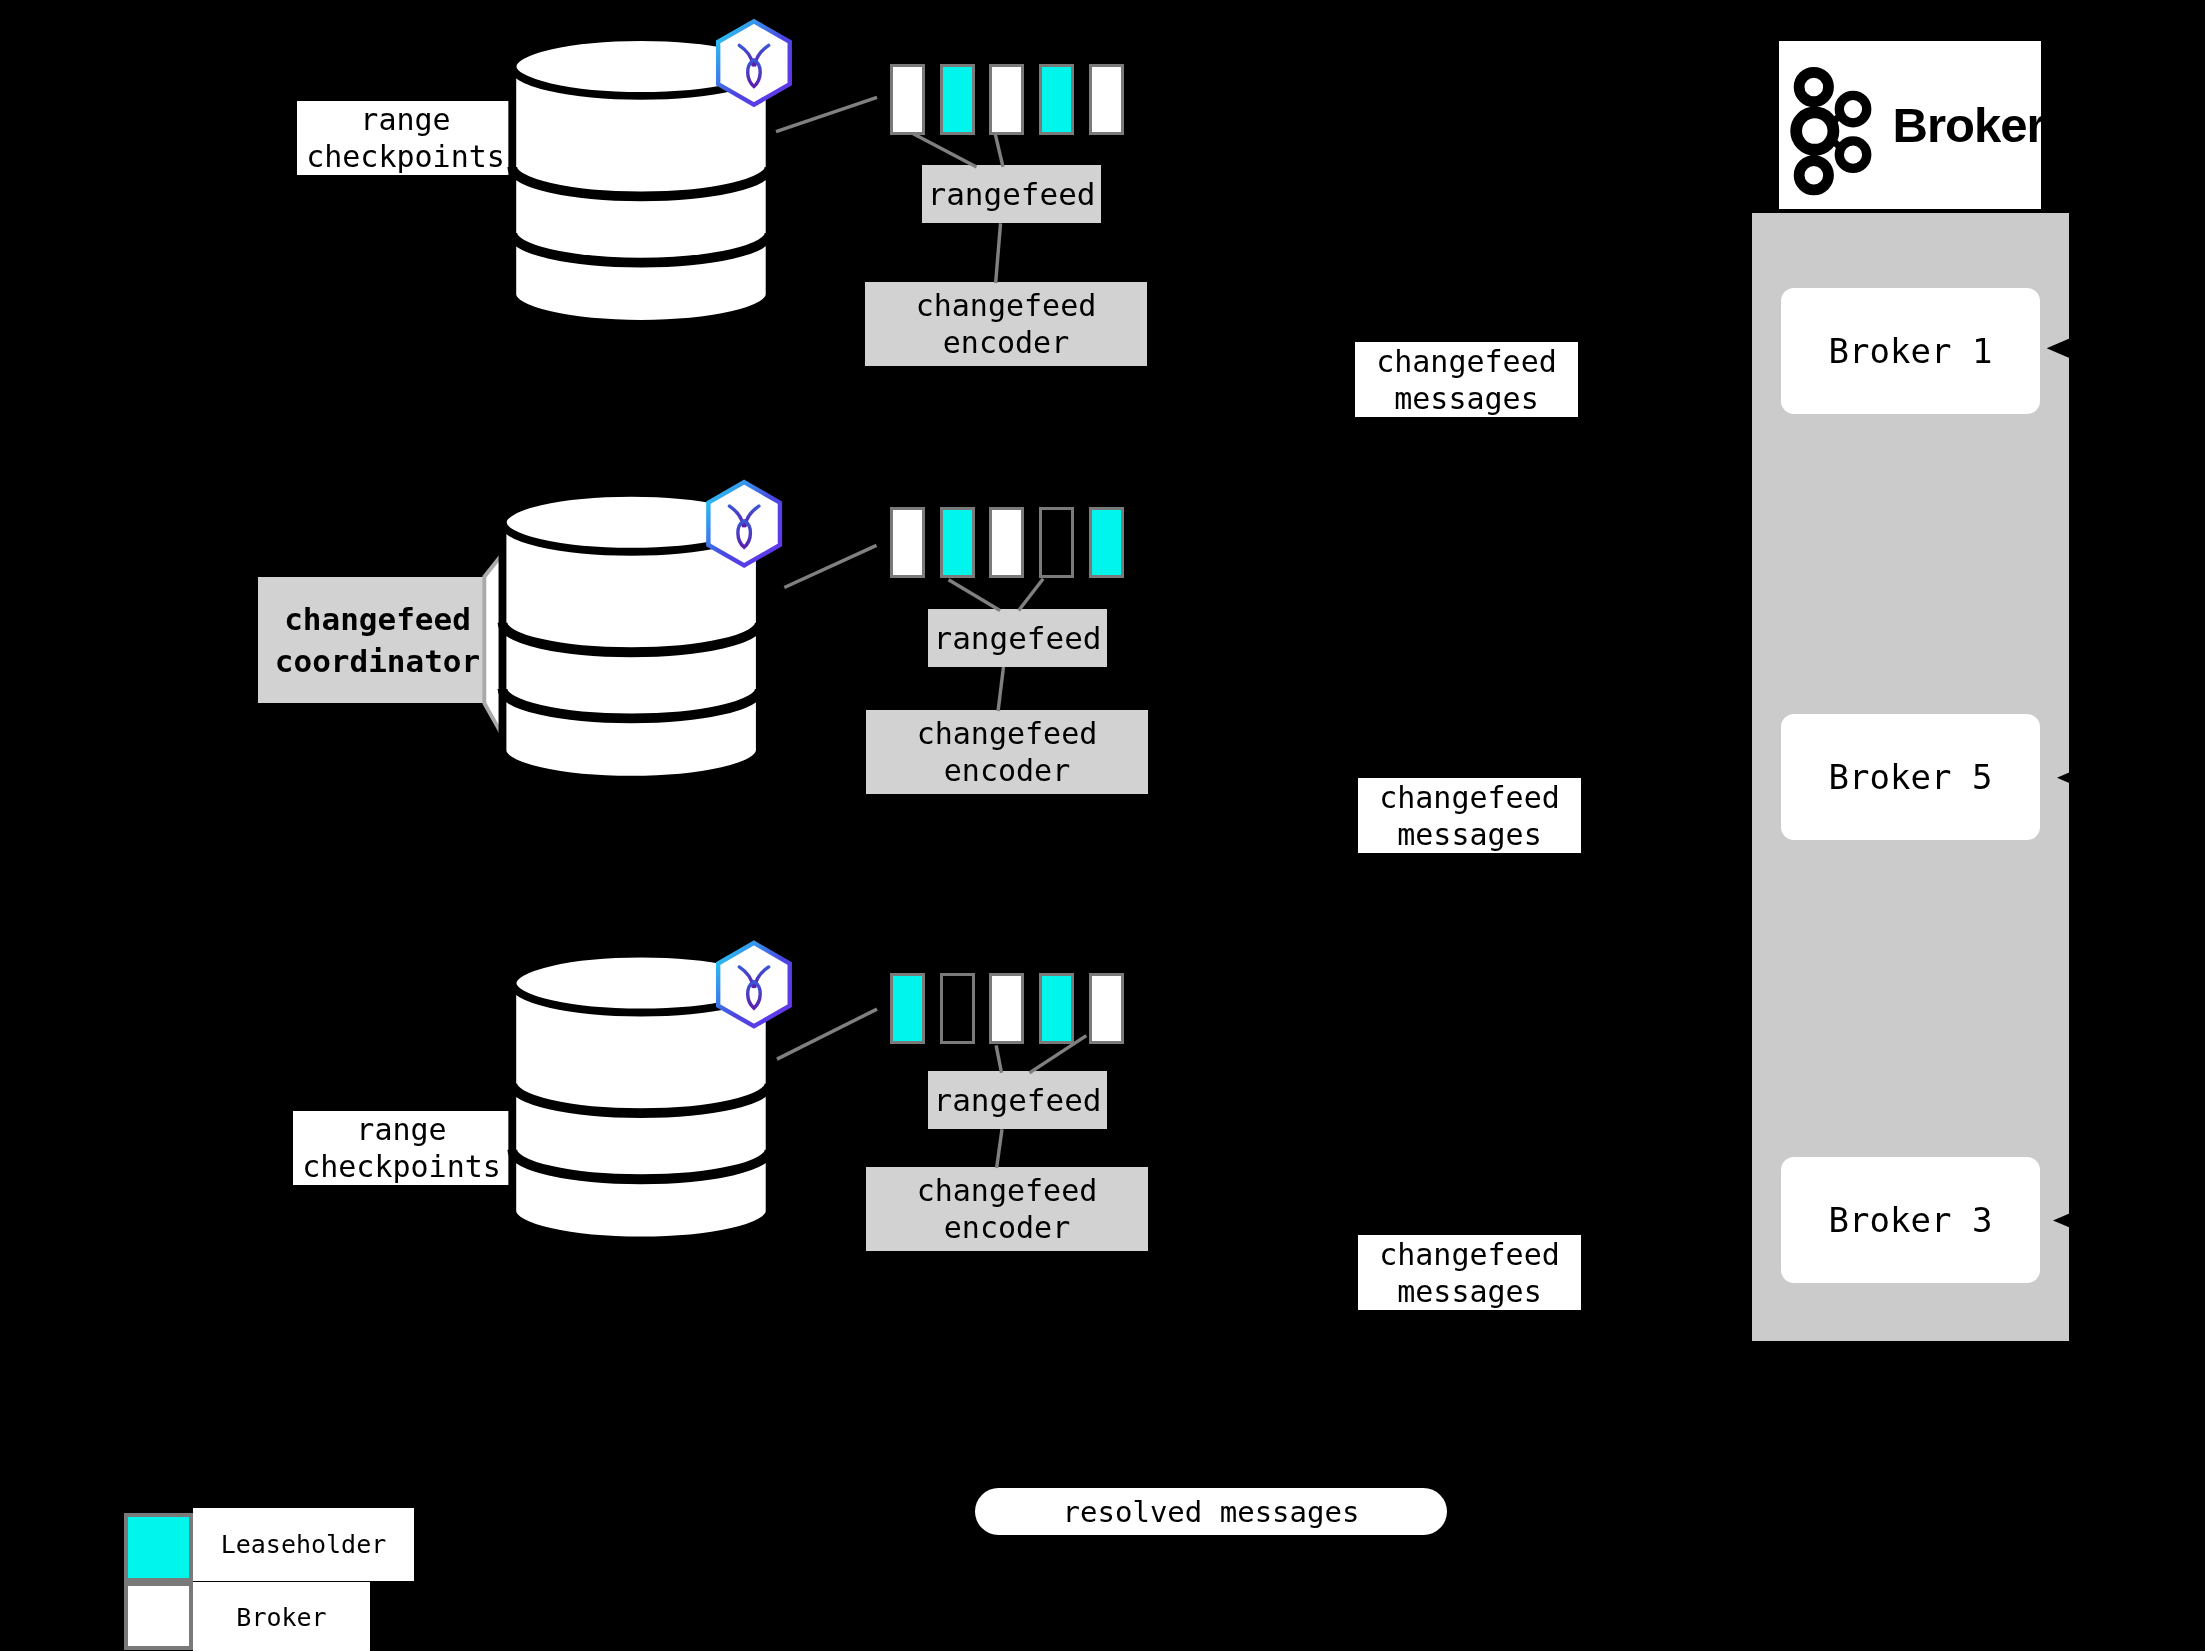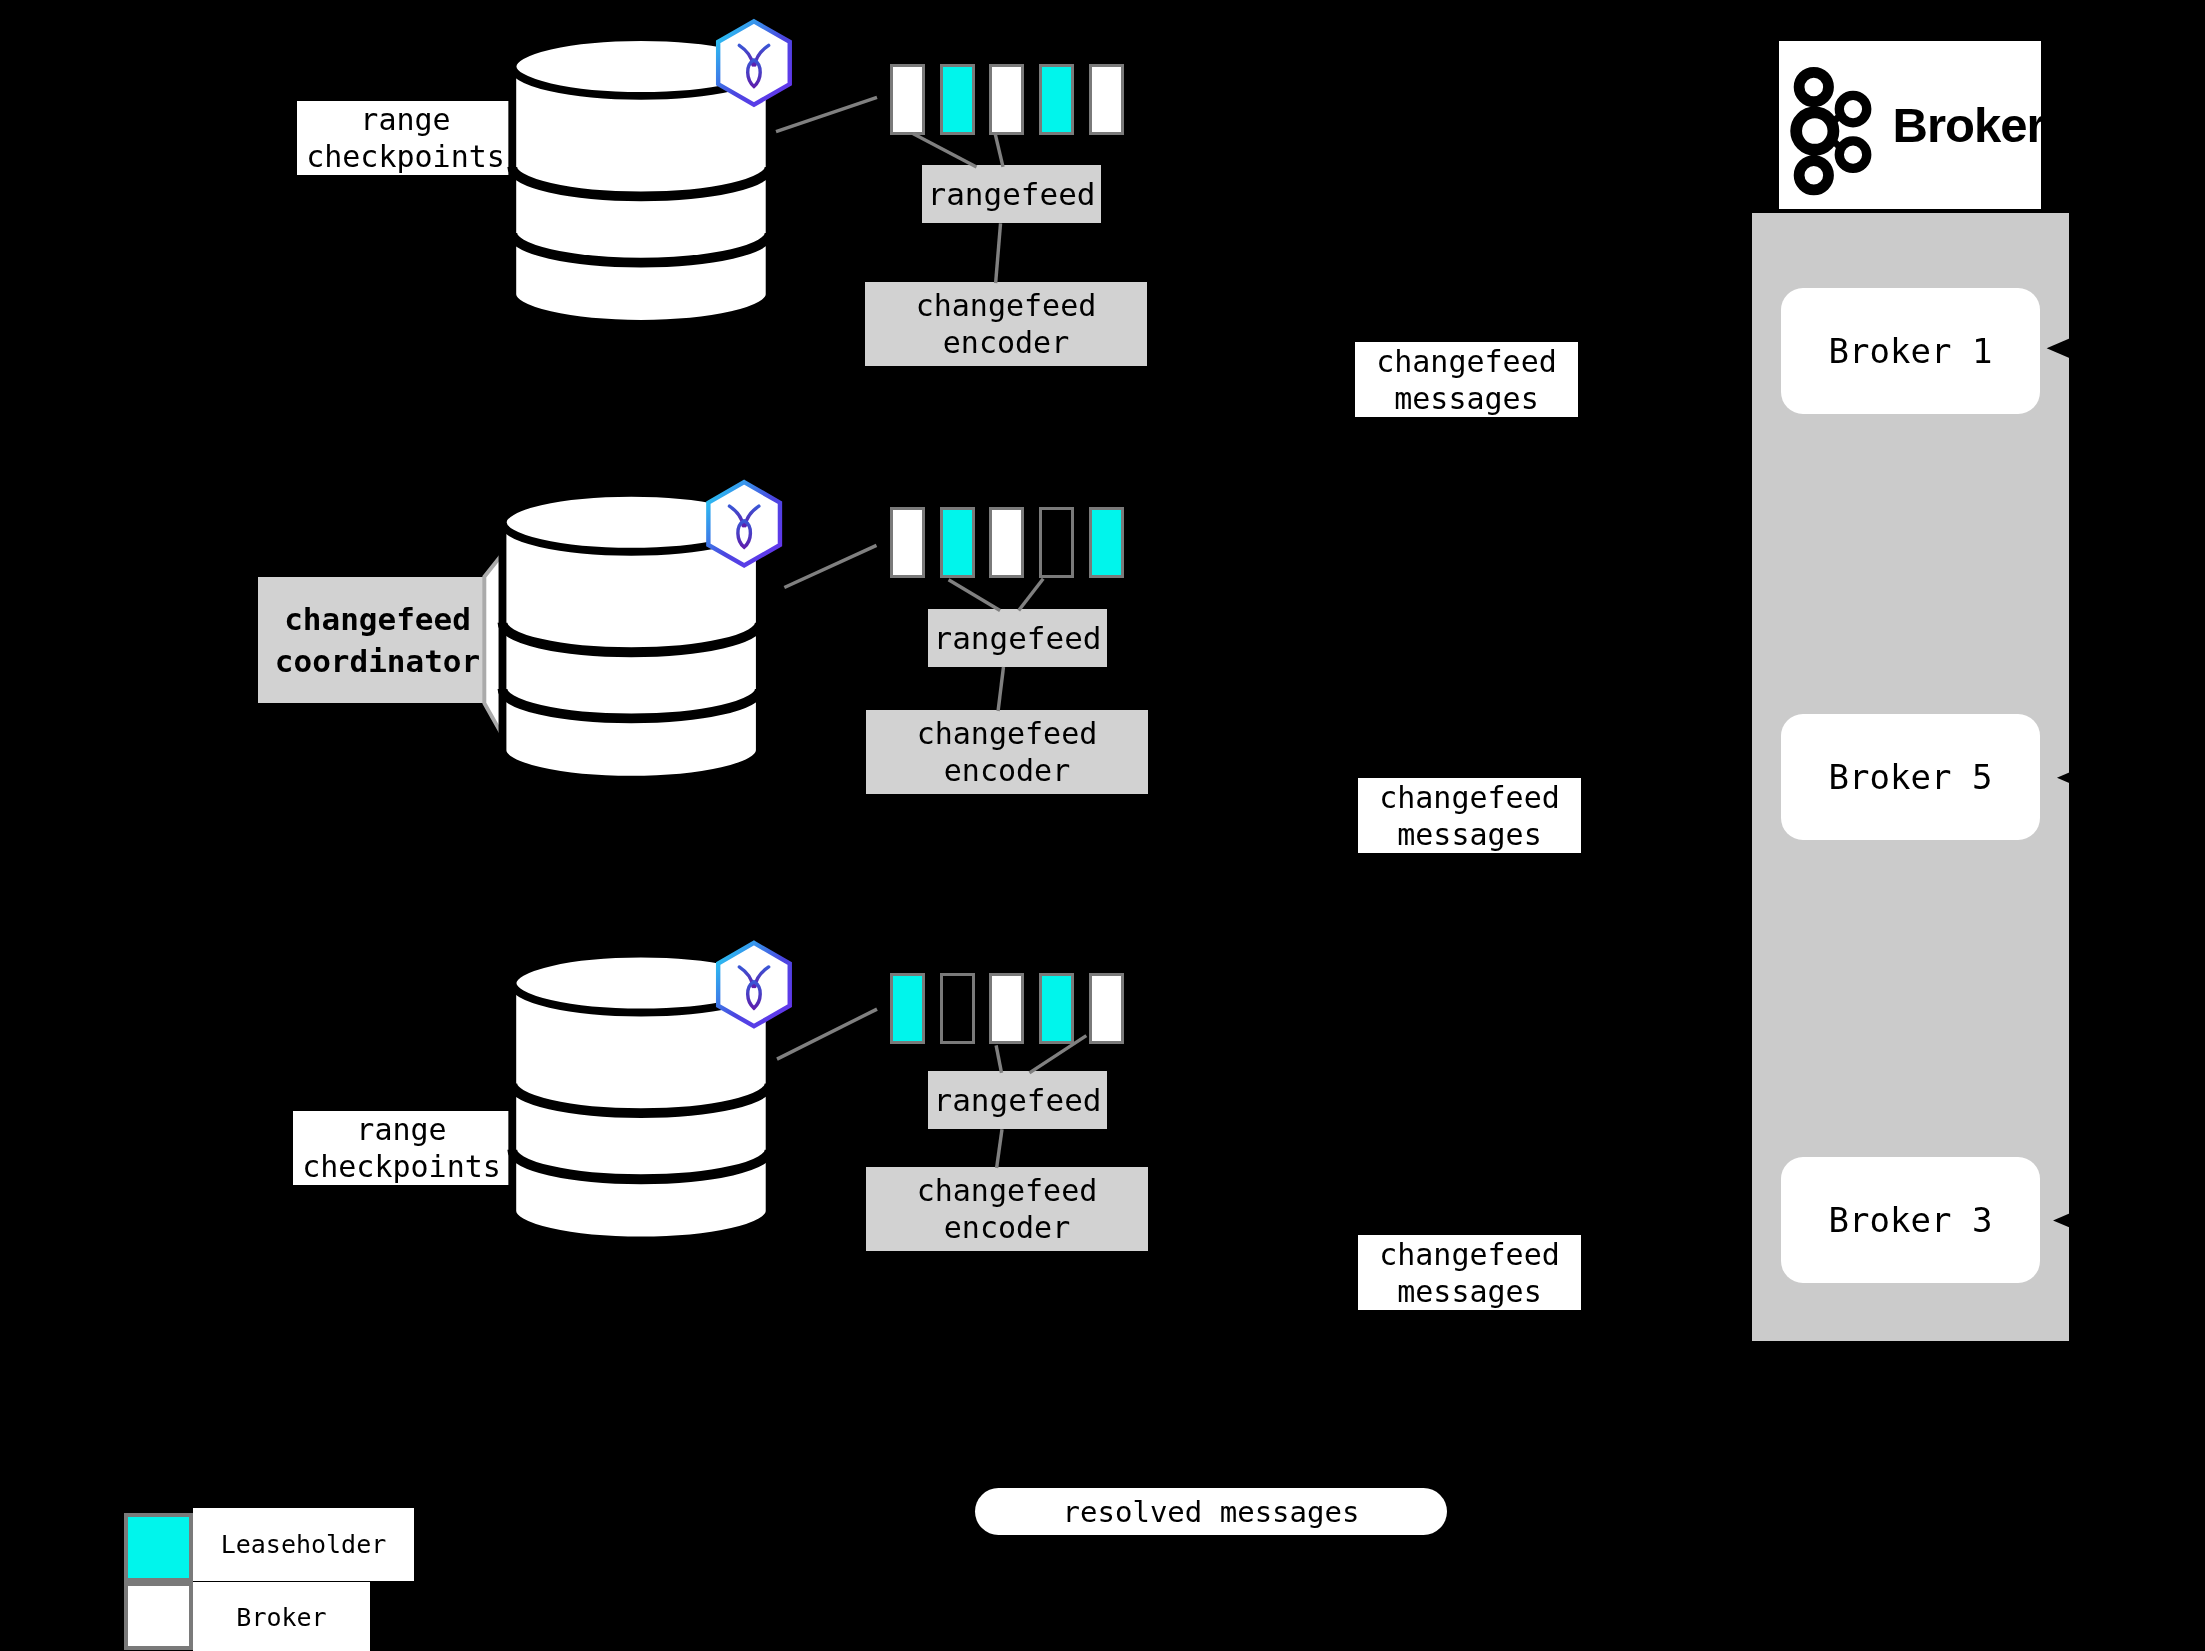--- a/index.html
+++ b/index.html
@@ -23,21 +23,21 @@
   .e2{left:854px;top:710px;width:282px;height:84px;}
   .e3{left:854px;top:1167px;width:282px;height:84px;}
   .cm1{left:1343px;top:342px;width:223px;height:75px;}
   .cm2{left:1346px;top:778px;width:223px;height:75px;}
   .cm3{left:1346px;top:1235px;width:223px;height:75px;}
   .resolved{left:963px;top:1460px;width:472px;height:47px;border-radius:23.5px;font-size:29px;margin-top:28px;}
   .kafkabox{left:1767px;top:41px;width:262px;height:168px;}
   .kafkaword{left:1883px;top:41px;width:147px;height:168px;font-family:"Liberation Sans",sans-serif;
              font-weight:bold;font-size:49px;letter-spacing:-1px;}
   .container{left:1740px;top:213px;width:317px;height:1128px;background:var(--container-gray);}
-  .broker{left:1769px;width:259px;height:126px;background:#fff;border-radius:22px;font-size:34px;}
+  .broker{left:1769px;width:259px;height:126px;background:#fff;border-radius:13px;font-size:34px;}
   .b1{top:288px;} .b2{top:714px;} .b3{top:1157px;}
   .nodelabel{width:257px;height:54px;font-size:45px;font-weight:bold;color:var(--node-label);z-index:3;}
   .n1{left:512px;top:120px;} .n2{left:503px;top:576px;} .n3{left:512px;top:1037px;}
   .strip{height:71px;display:flex;}
   .s1{left:878px;top:64px;} .s2{left:878px;top:507px;} .s3{left:878px;top:973px;}
   .range-rect{width:35px;height:71px;border:3.9px solid #7a7a7a;box-sizing:border-box;margin-right:14.7px;}
   .range-rect:last-child{margin-right:0;}
   .swatch{left:112px;width:69px;height:69px;border:4.9px solid #7a7a7a;}
   .sw1{top:1513px;} .sw2{top:1582px;height:68px;}
   .legendlbl{background:#fff;font-size:25px;}

